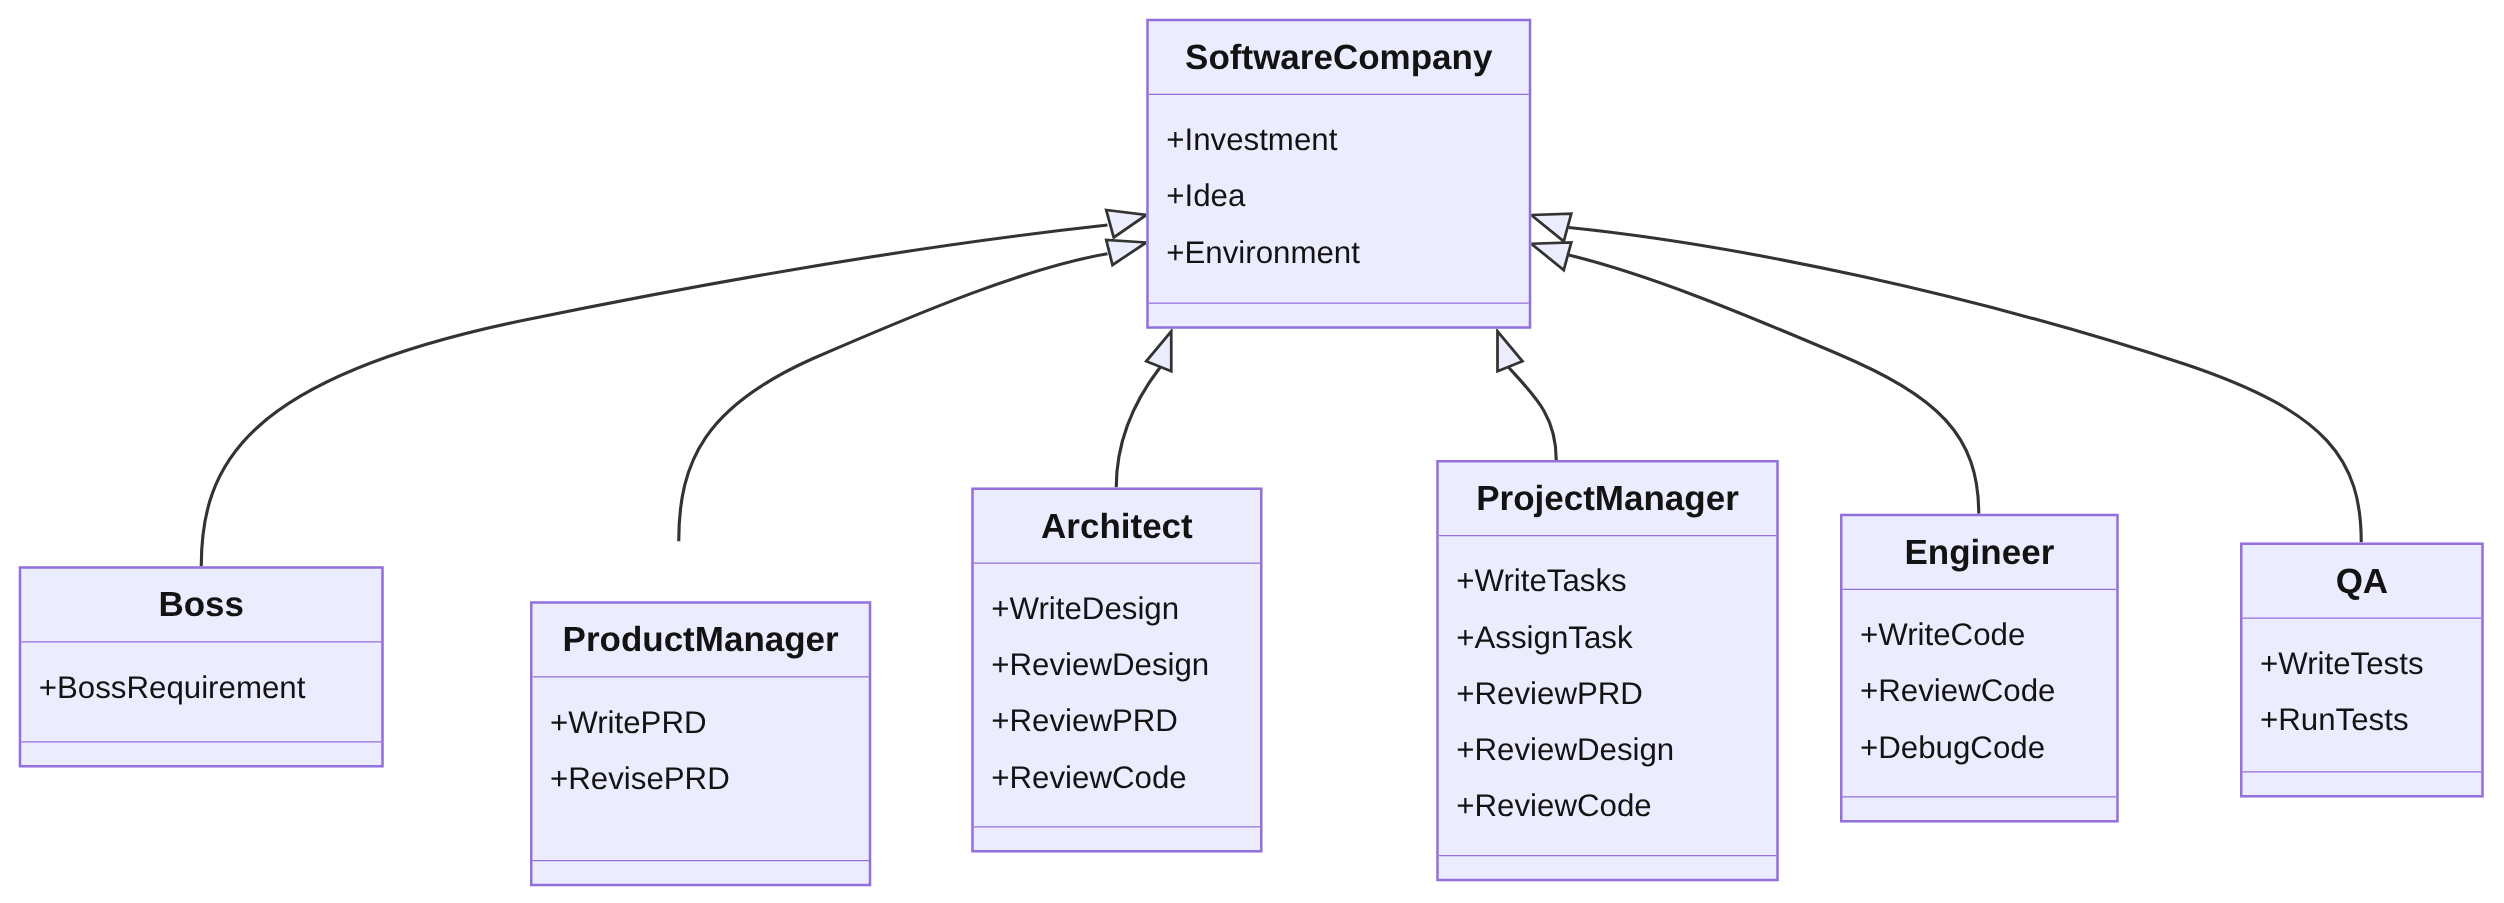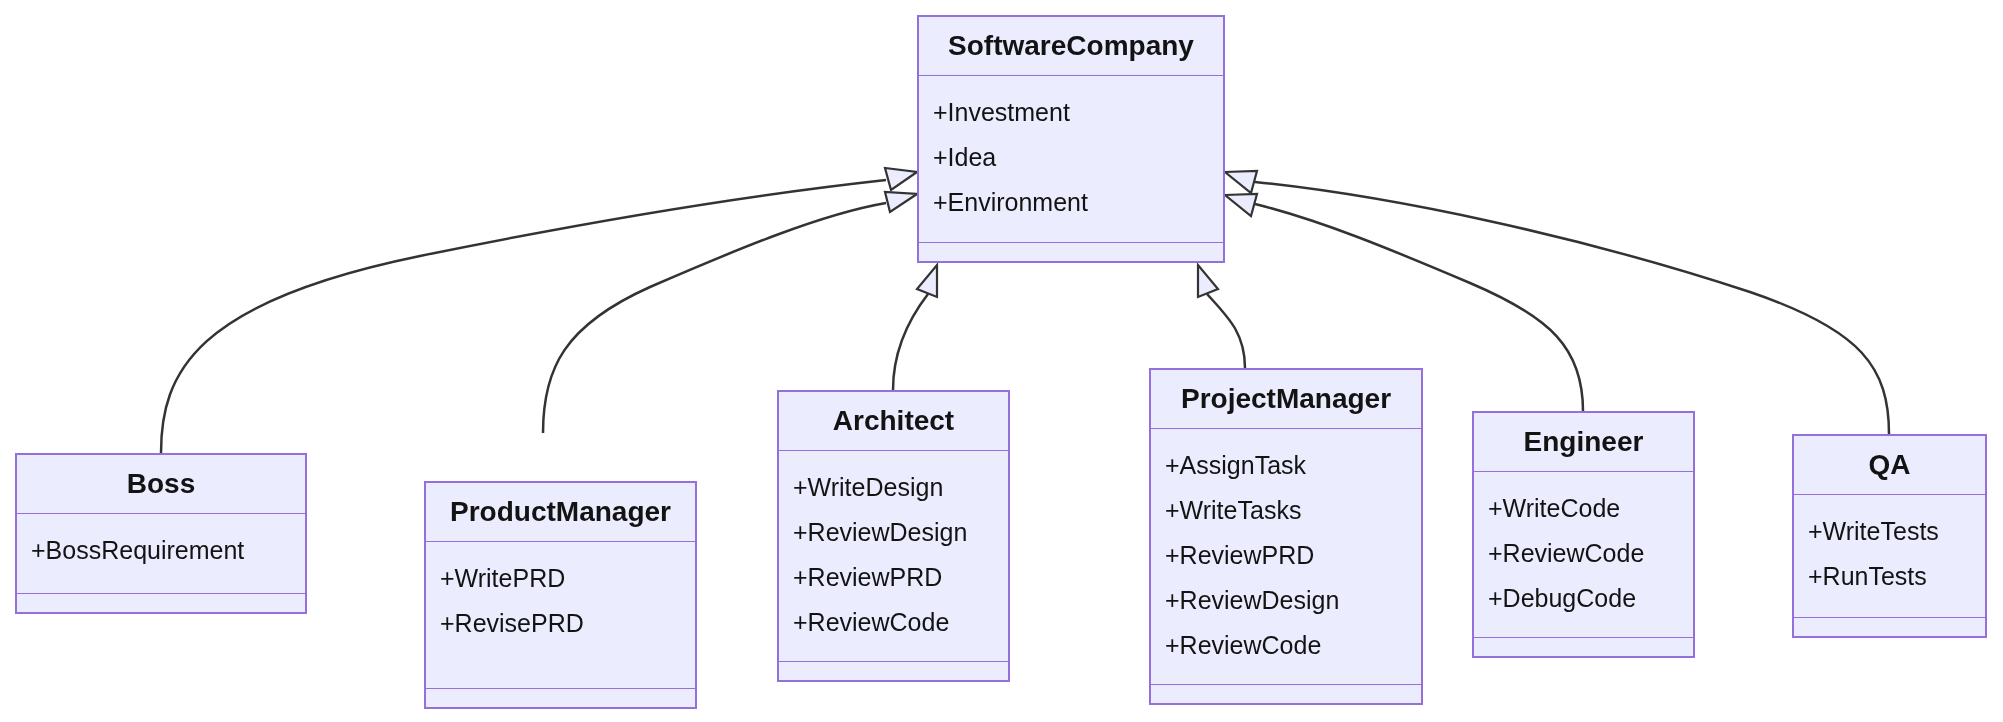--- a/index.html
+++ b/index.html
@@ -109,22 +109,22 @@
       <div class="attr">+ReviewDesign</div>
       <div class="attr">+ReviewPRD</div>
       <div class="attr">+ReviewCode</div>
     </div>
     <div class="class-methods"></div>
   </div>
 
   <div class="class-box" style="left:1108px;top:368px;width:274px;height:337px;margin-left:41px;">
     <div class="class-title">ProjectManager</div>
     <div class="class-attrs">
+      <div class="attr">+WriteTasks</div>
       <div class="attr">+AssignTask</div>
-      <div class="attr">+WriteTasks</div>
       <div class="attr">+ReviewPRD</div>
       <div class="attr">+ReviewDesign</div>
       <div class="attr">+ReviewCode</div>
     </div>
     <div class="class-methods"></div>
   </div>
 
   <div class="class-box" style="left:1472px;top:411px;width:223px;height:247px;">
     <div class="class-title">Engineer</div>
     <div class="class-attrs">

